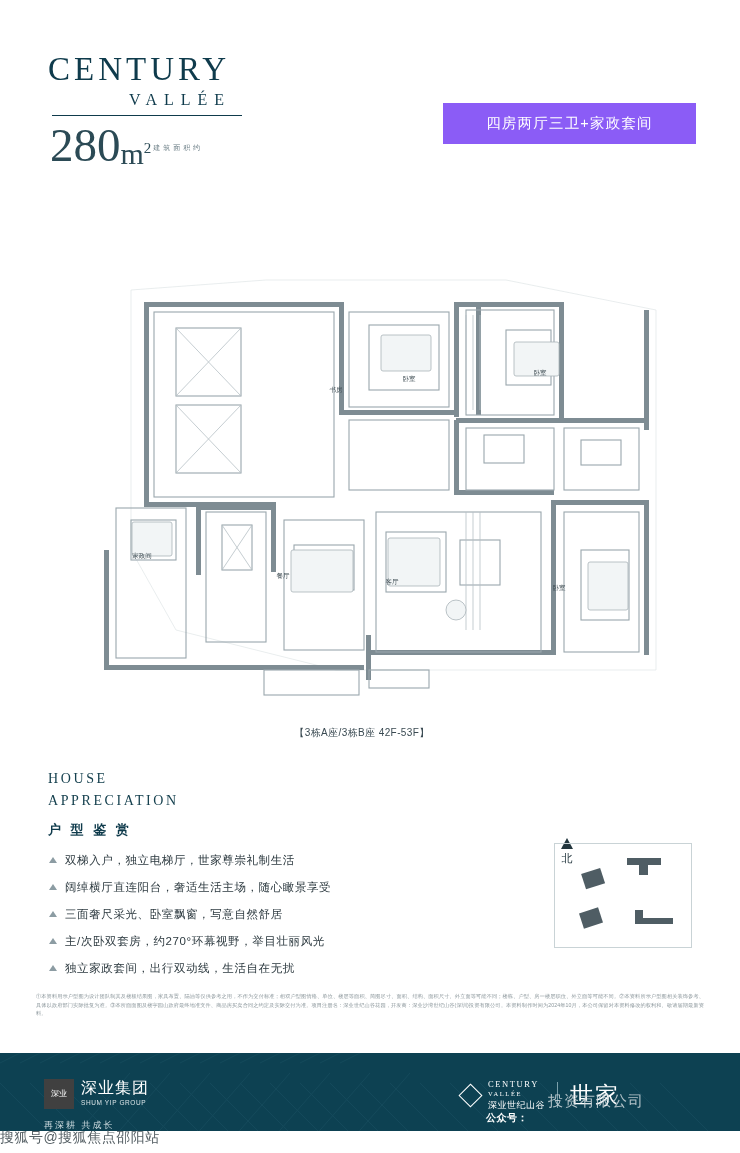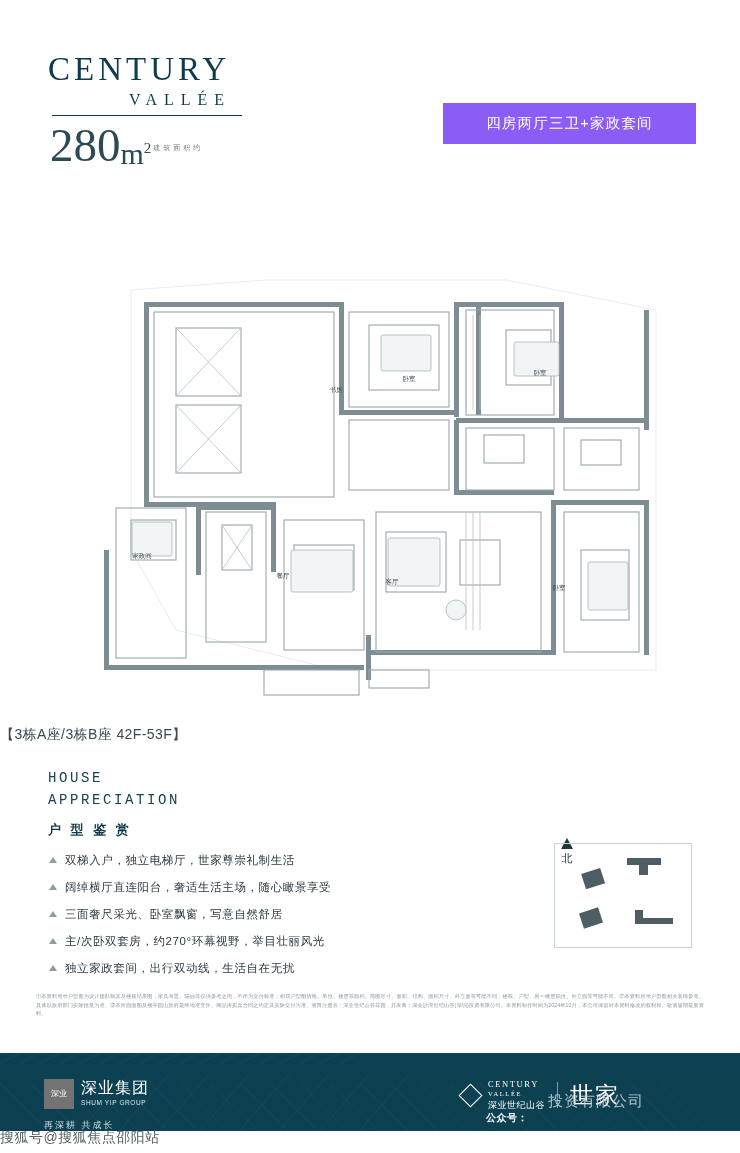--- a/index.html
+++ b/index.html
@@ -94,33 +94,34 @@
     position: absolute;
     left: 36px; top: 250px;
     width: 668px; height: 470px;
   }
   .plan svg { display: block; }
 
   .plan-caption {
     position: absolute;
     left: 0; right: 16px;
     top: 726px;
-    font-size: 14px;
+    text-align: center;
+    font-size: 10px;
     color: #3a4a52;
     letter-spacing: 0.4px;
   }
 
   
   .appr {
     position: absolute;
     left: 48px; top: 768px;
     width: 430px;
   }
   .appr-en {
-    font-family: Liberation Mono, monospace;
+    font-family: Liberation Serif, serif;
     font-size: 14px;
     letter-spacing: 2.6px;
     color: #16414f;
     line-height: 1.55;
   }
   .appr-cn {
     margin-top: 10px;
     font-size: 13px;
     font-weight: bold;
     letter-spacing: 3px;
@@ -202,21 +203,21 @@
     opacity: 0.25;
   }
   .footer-left {
     position: absolute;
     left: 44px; top: 26px;
     display: flex;
     align-items: flex-start;
   }
   .logo-mark {
     width: 30px; height: 30px;
-    background: #737373;
+    background: #404040;
     color: #fff;
     font-size: 8px;
     line-height: 1.1;
     display: flex;
     align-items: center;
     justify-content: center;
     text-align: center;
     letter-spacing: 0px;
     padding: 2px;
   }

